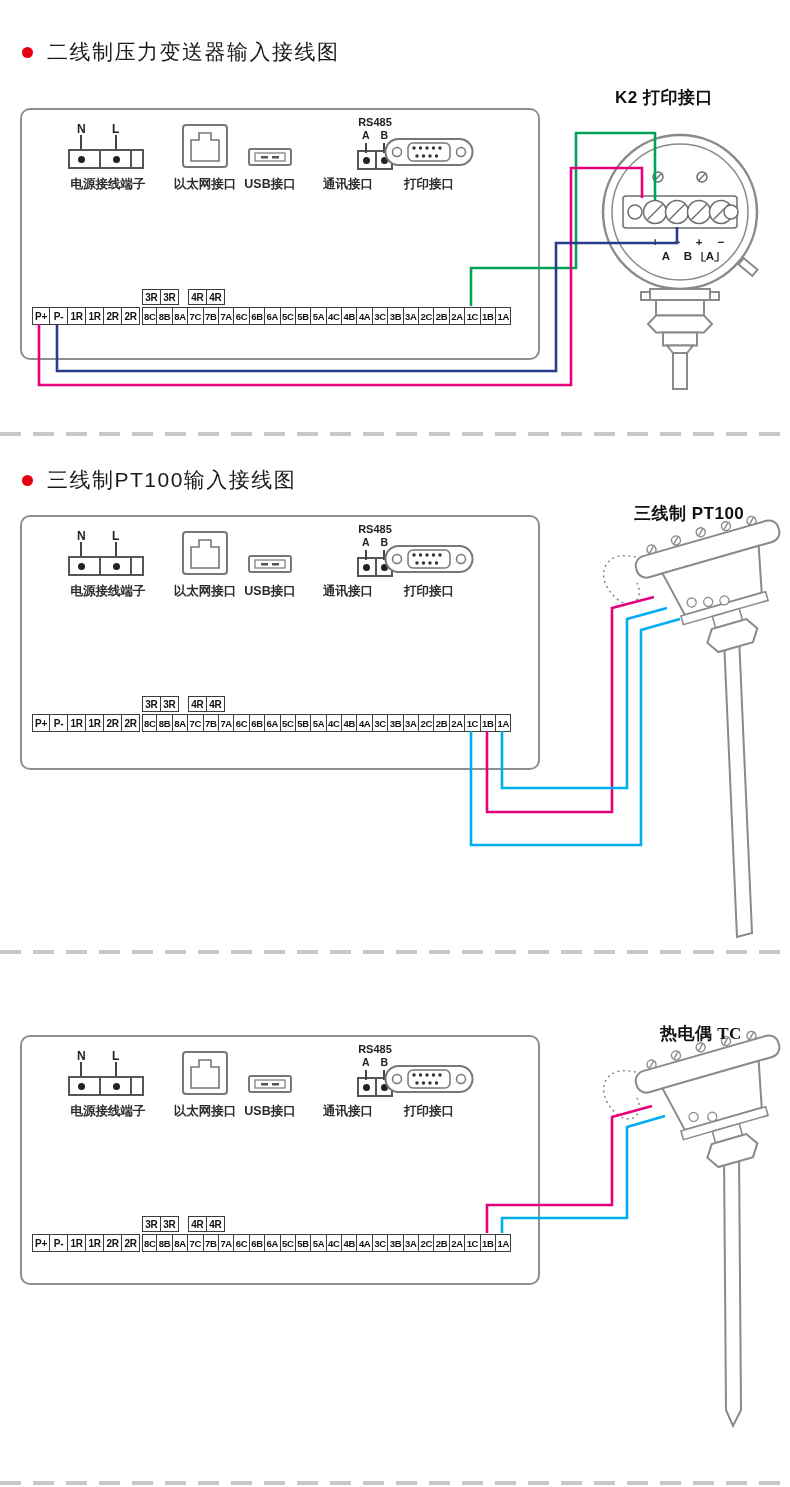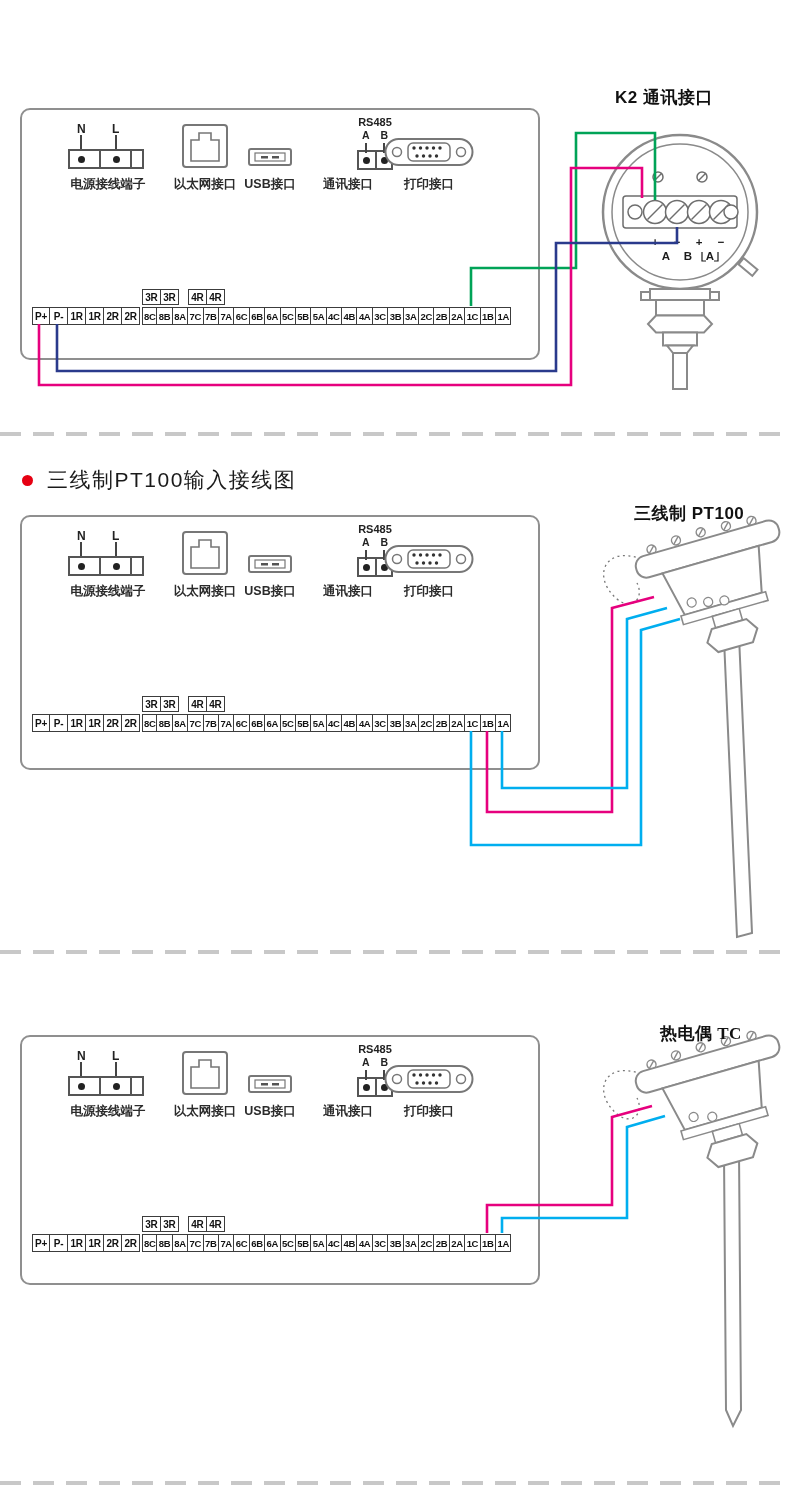--- a/index.html
+++ b/index.html
@@ -55,20 +55,24 @@
   .sensor-label { position:absolute; font-size:17px; font-weight:bold; color:#111; letter-spacing:0.5px; z-index:3; }
 
   .wires { position:absolute; left:0; top:0; z-index:6; pointer-events:none; }
   .wire { fill:none; stroke-width:2.6; }
 </style>
 </head>
 <body>
 
 <div class="page">
 
+  <div class="section-title" style="left:22px;top:38px;">
+    <span class="bullet"></span>
+    <span class="title-text">二线制压力变送器输入接线图</span>
+  </div>
   <div class="panel" style="top:108px;height:252px;">
   <div class="panel-inner">
 
     <div class="port power" style="left:46px;top:12px;">
       <span class="pt-letter n">N</span>
       <span class="pt-letter l">L</span>
       <i class="pt-line n"></i>
       <i class="pt-line l"></i>
       <div class="pt-box">
         <i class="pt-div a"></i>
@@ -172,21 +176,21 @@
           <span class="term-cell">3A</span>
           <span class="term-cell">2C</span>
           <span class="term-cell">2B</span>
           <span class="term-cell">2A</span>
           <span class="term-cell">1C</span>
           <span class="term-cell">1B</span>
           <span class="term-cell">1A</span>
         </div>
   </div>
 </div>
-  <div class="sensor-label" style="left:615px;top:86px;">K2 通讯接口</div>
+  <div class="sensor-label" style="left:615px;top:86px;">K2 打印接口</div>
 
   <svg class="sensor" style="left:555px;top:100px;" width="235" height="320" viewBox="0 0 235 320">
     <g fill="#fff" stroke="#8a8a8a">
       <circle cx="125" cy="112" r="77" stroke-width="2.5"></circle>
       <circle cx="125" cy="112" r="68" stroke-width="1.5"></circle>
     </g>
     <g fill="#fff" stroke="#6e6e6e" stroke-width="1.5">
       <circle cx="103" cy="77" r="5"></circle>
         <line x1="99" y1="81" x2="107" y2="73"></line>
       <circle cx="147" cy="77" r="5"></circle>

